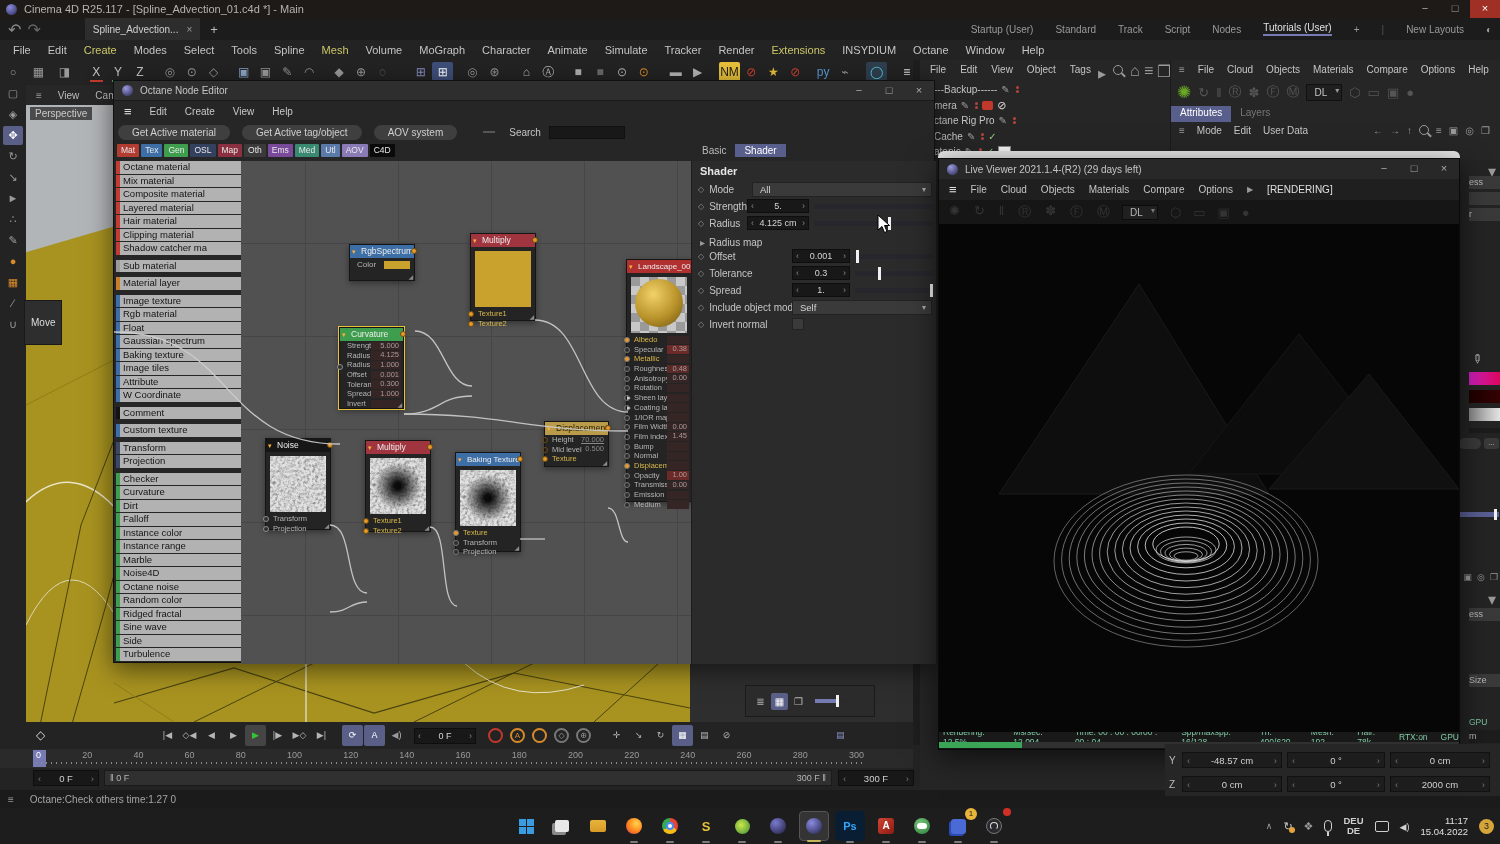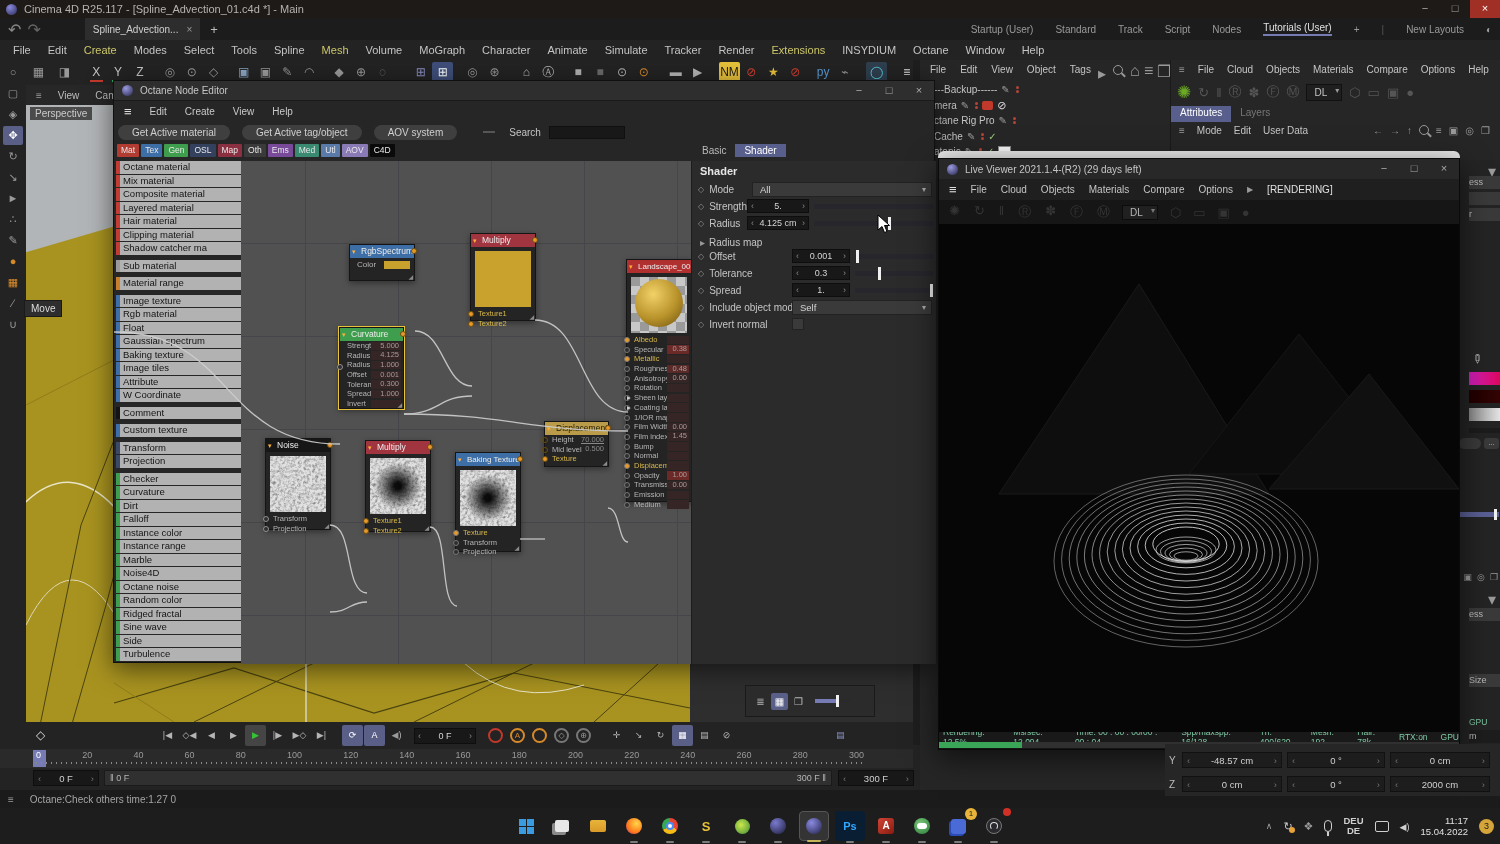--- a/index.html
+++ b/index.html
@@ -57,21 +57,21 @@
   
   #palette{left:0;top:60px;width:26px;height:680px;background:#232323;display:flex;flex-direction:column;align-items:center;padding-top:3px;}
   .pli{width:20px;height:19px;margin-bottom:2px;font-size:11px;line-height:19px;text-align:center;color:#9a9a9a;border-radius:2px;}
 
   
   #vp-top{left:26px;top:85px;width:887px;height:20px;background:#272727;display:flex;align-items:center;gap:16px;padding-left:10px;font-size:10px;color:#bdbdbd;}
   #vp-left{left:26px;top:105px;width:88px;height:640px;background:#b2b5b7;overflow:hidden;}
   #vp-left .gold{position:absolute;left:0;top:0;width:100%;height:100%;background:#a89320;clip-path:polygon(0 23%,100% 19%,100% 100%,0 100%);}
   #vp-bottom{left:114px;top:663px;width:576px;height:59px;background:#a89320;overflow:hidden;}
   #vp-label{left:30px;top:107px;background:rgba(40,40,40,.75);color:#ccc;font-size:10px;padding:1px 5px;}
-  #move-tip{left:24px;top:300px;background:#2e2e2e;color:#ddd;font-size:10px;padding:2px 6px;border:1px solid #1a1a1a;}
+  #move-tip{left:24px;top:300px;background:#2e2e2e;color:#ddd;font-size:10px;padding:16px 6px;border:1px solid #1a1a1a;}
   #ne-under{left:690px;top:663px;width:225px;height:59px;background:#2e2e2e;}
   #vp-divider{left:913px;top:60px;width:7px;height:685px;background:#1e1e1e;}
 
   
   #node-editor{left:113px;top:80px;width:822px;height:583px;background:#262626;border:1px solid #101010;box-shadow:0 6px 24px rgba(0,0,0,.55);}
   #ne-title{position:absolute;left:0;top:0;width:100%;height:20px;background:#2e2e2e;display:flex;align-items:center;border-bottom:1px solid #1a1a1a;}
   #ne-title .ball{width:11px;height:11px;border-radius:50%;background:radial-gradient(circle at 35% 30%,#9a9adf,#24244a);margin:0 7px 0 8px;}
   #ne-menu{position:absolute;left:0;top:20px;width:100%;height:20px;display:flex;align-items:center;gap:18px;padding-left:10px;font-size:10px;color:#c9c9c9;background:#262626;}
   #ne-btnrow{position:absolute;left:0;top:40px;width:100%;height:22px;display:flex;align-items:center;background:#262626;}
   .pill{background:#3f3f3f;border-radius:9px;color:#cfcfcf;font-size:10px;padding:2px 14px;margin-right:12px;}
@@ -749,21 +749,21 @@
           <span class="mlabel">Shadow catcher ma</span>
         </div>
 
         <div class="mrow" style="margin-top: 5px;">
           <span class="mstrip" style="background: rgb(154, 154, 154);"></span>
           <span class="mlabel">Sub material</span>
         </div>
 
         <div class="mrow" style="margin-top: 5px;">
           <span class="mstrip" style="background: rgb(201, 126, 44);"></span>
-          <span class="mlabel">Material range</span>
+          <span class="mlabel">Material layer</span>
         </div>
 
         <div class="mrow" style="margin-top: 5px;">
           <span class="mstrip" style="background: rgb(62, 110, 168);"></span>
           <span class="mlabel">Image texture</span>
         </div>
 
         <div class="mrow">
           <span class="mstrip" style="background: rgb(62, 110, 168);"></span>
           <span class="mlabel">Rgb material</span>

